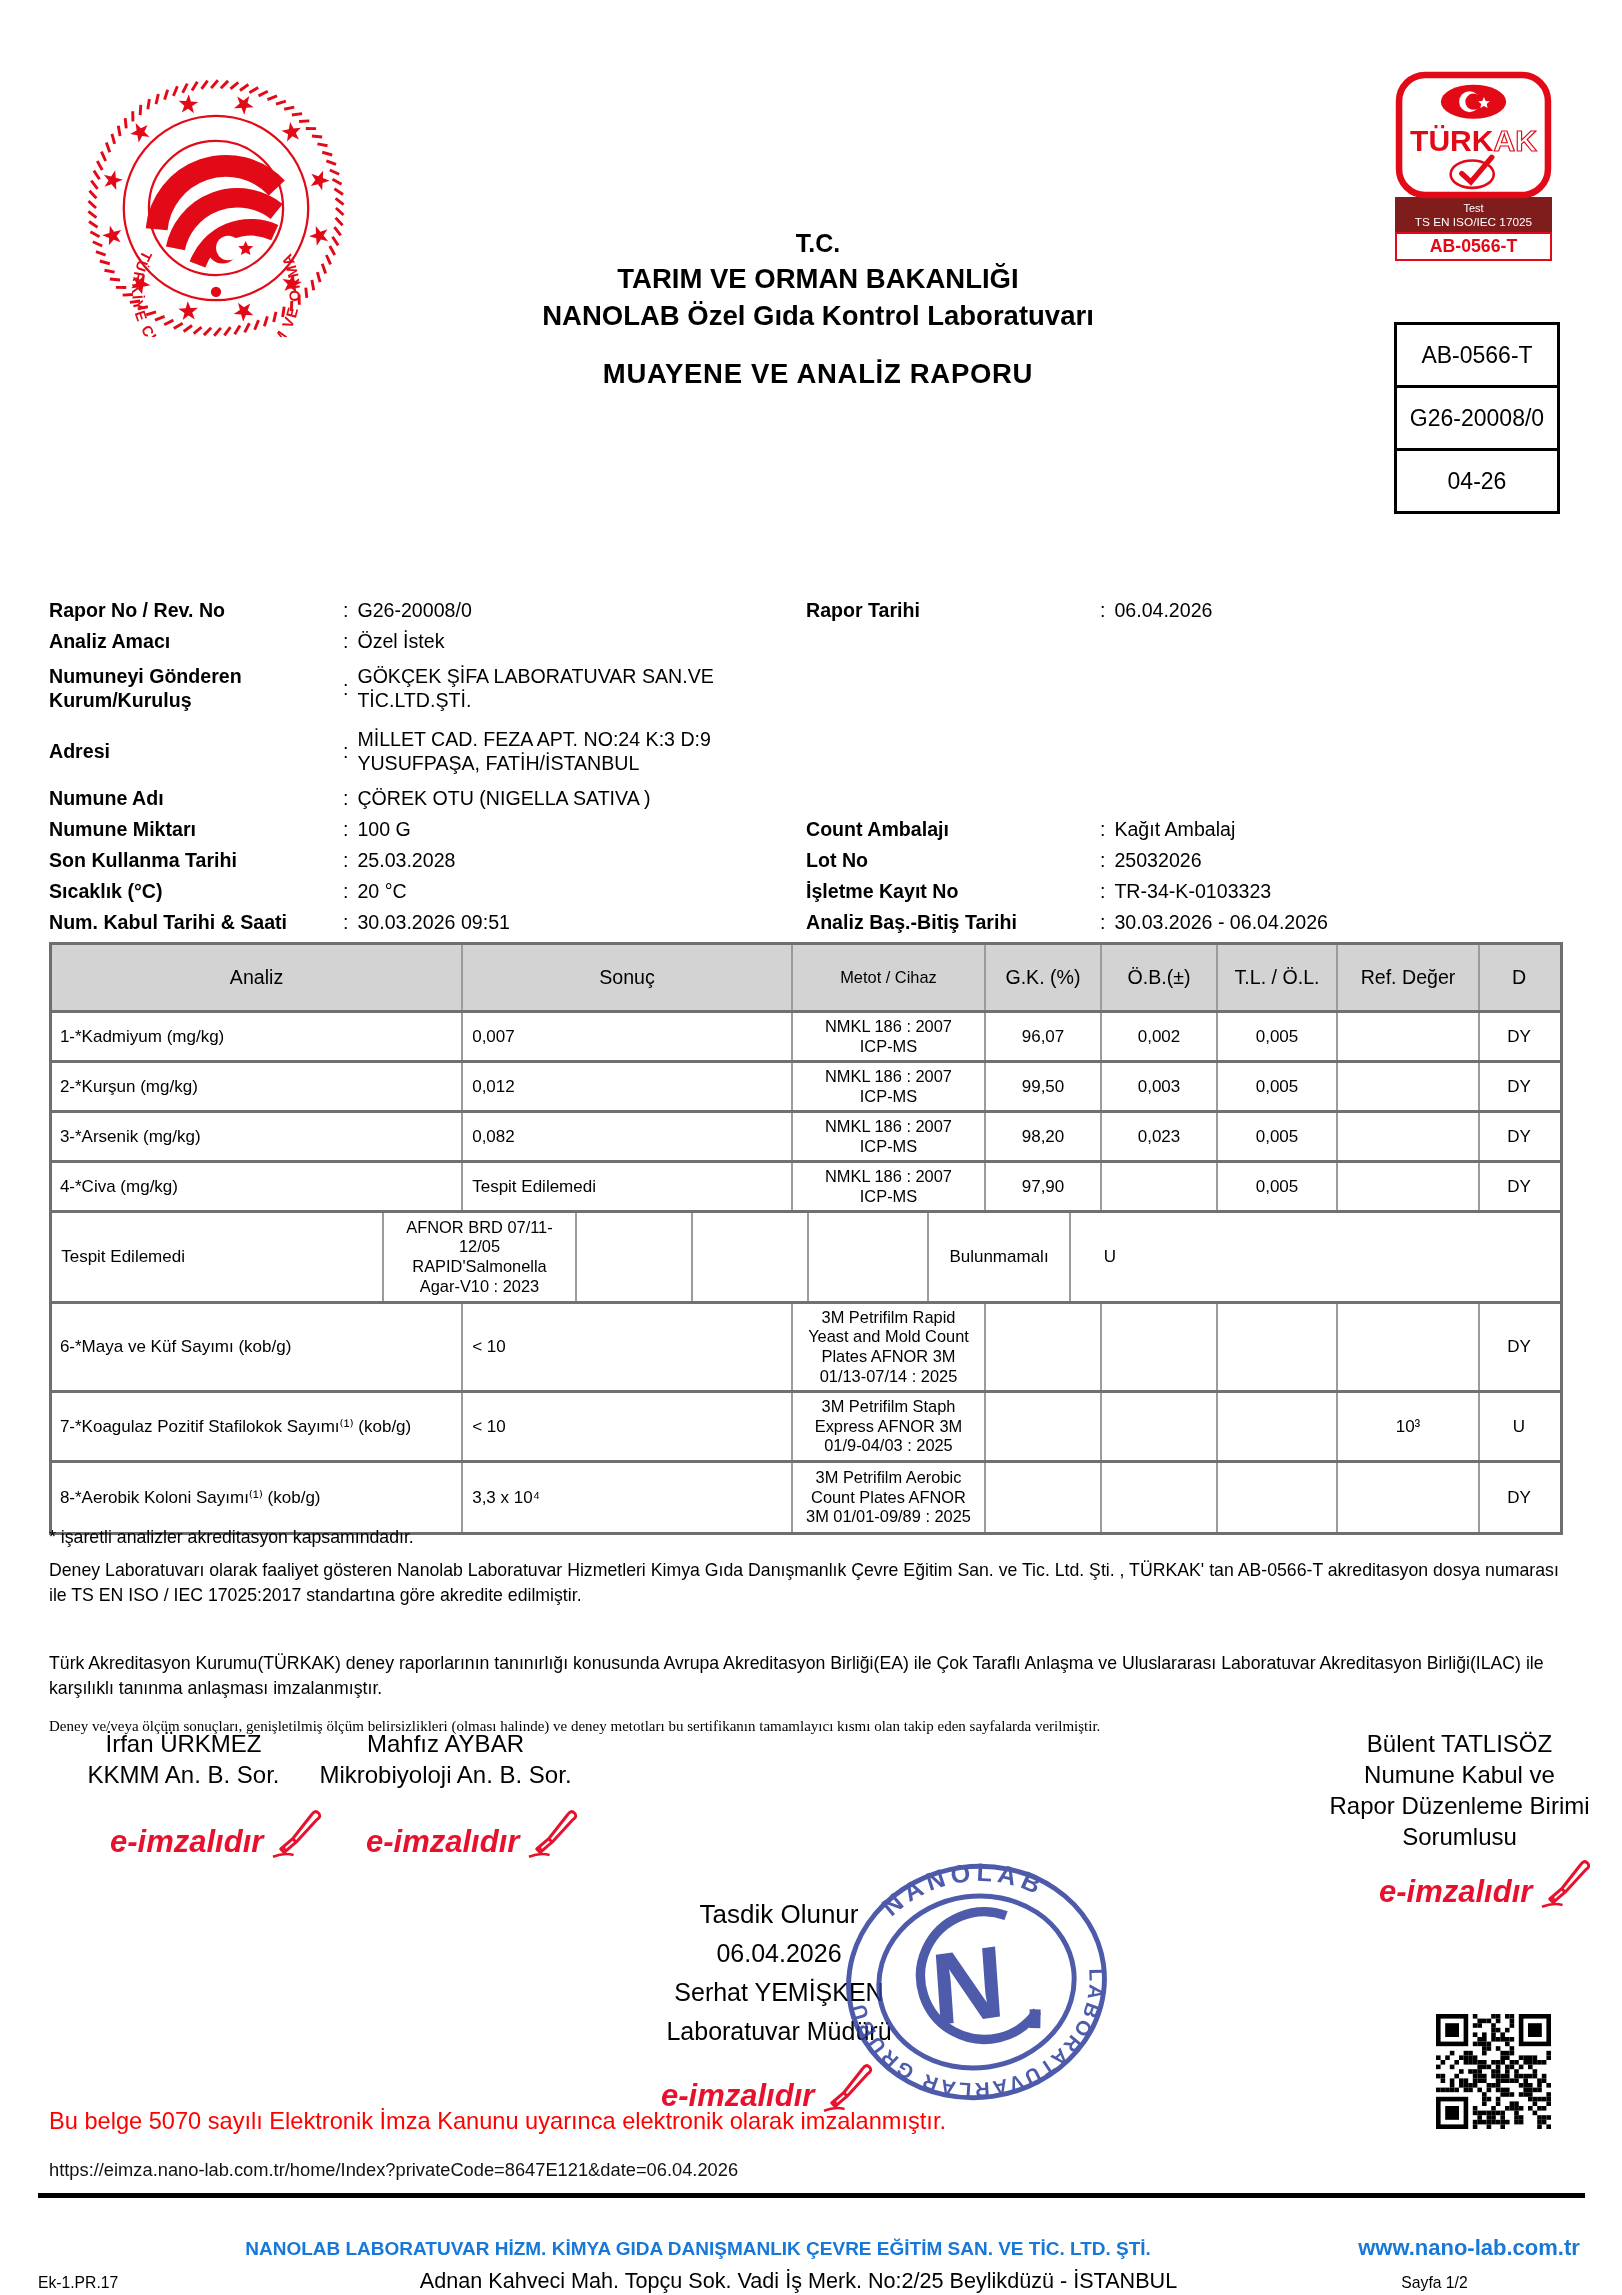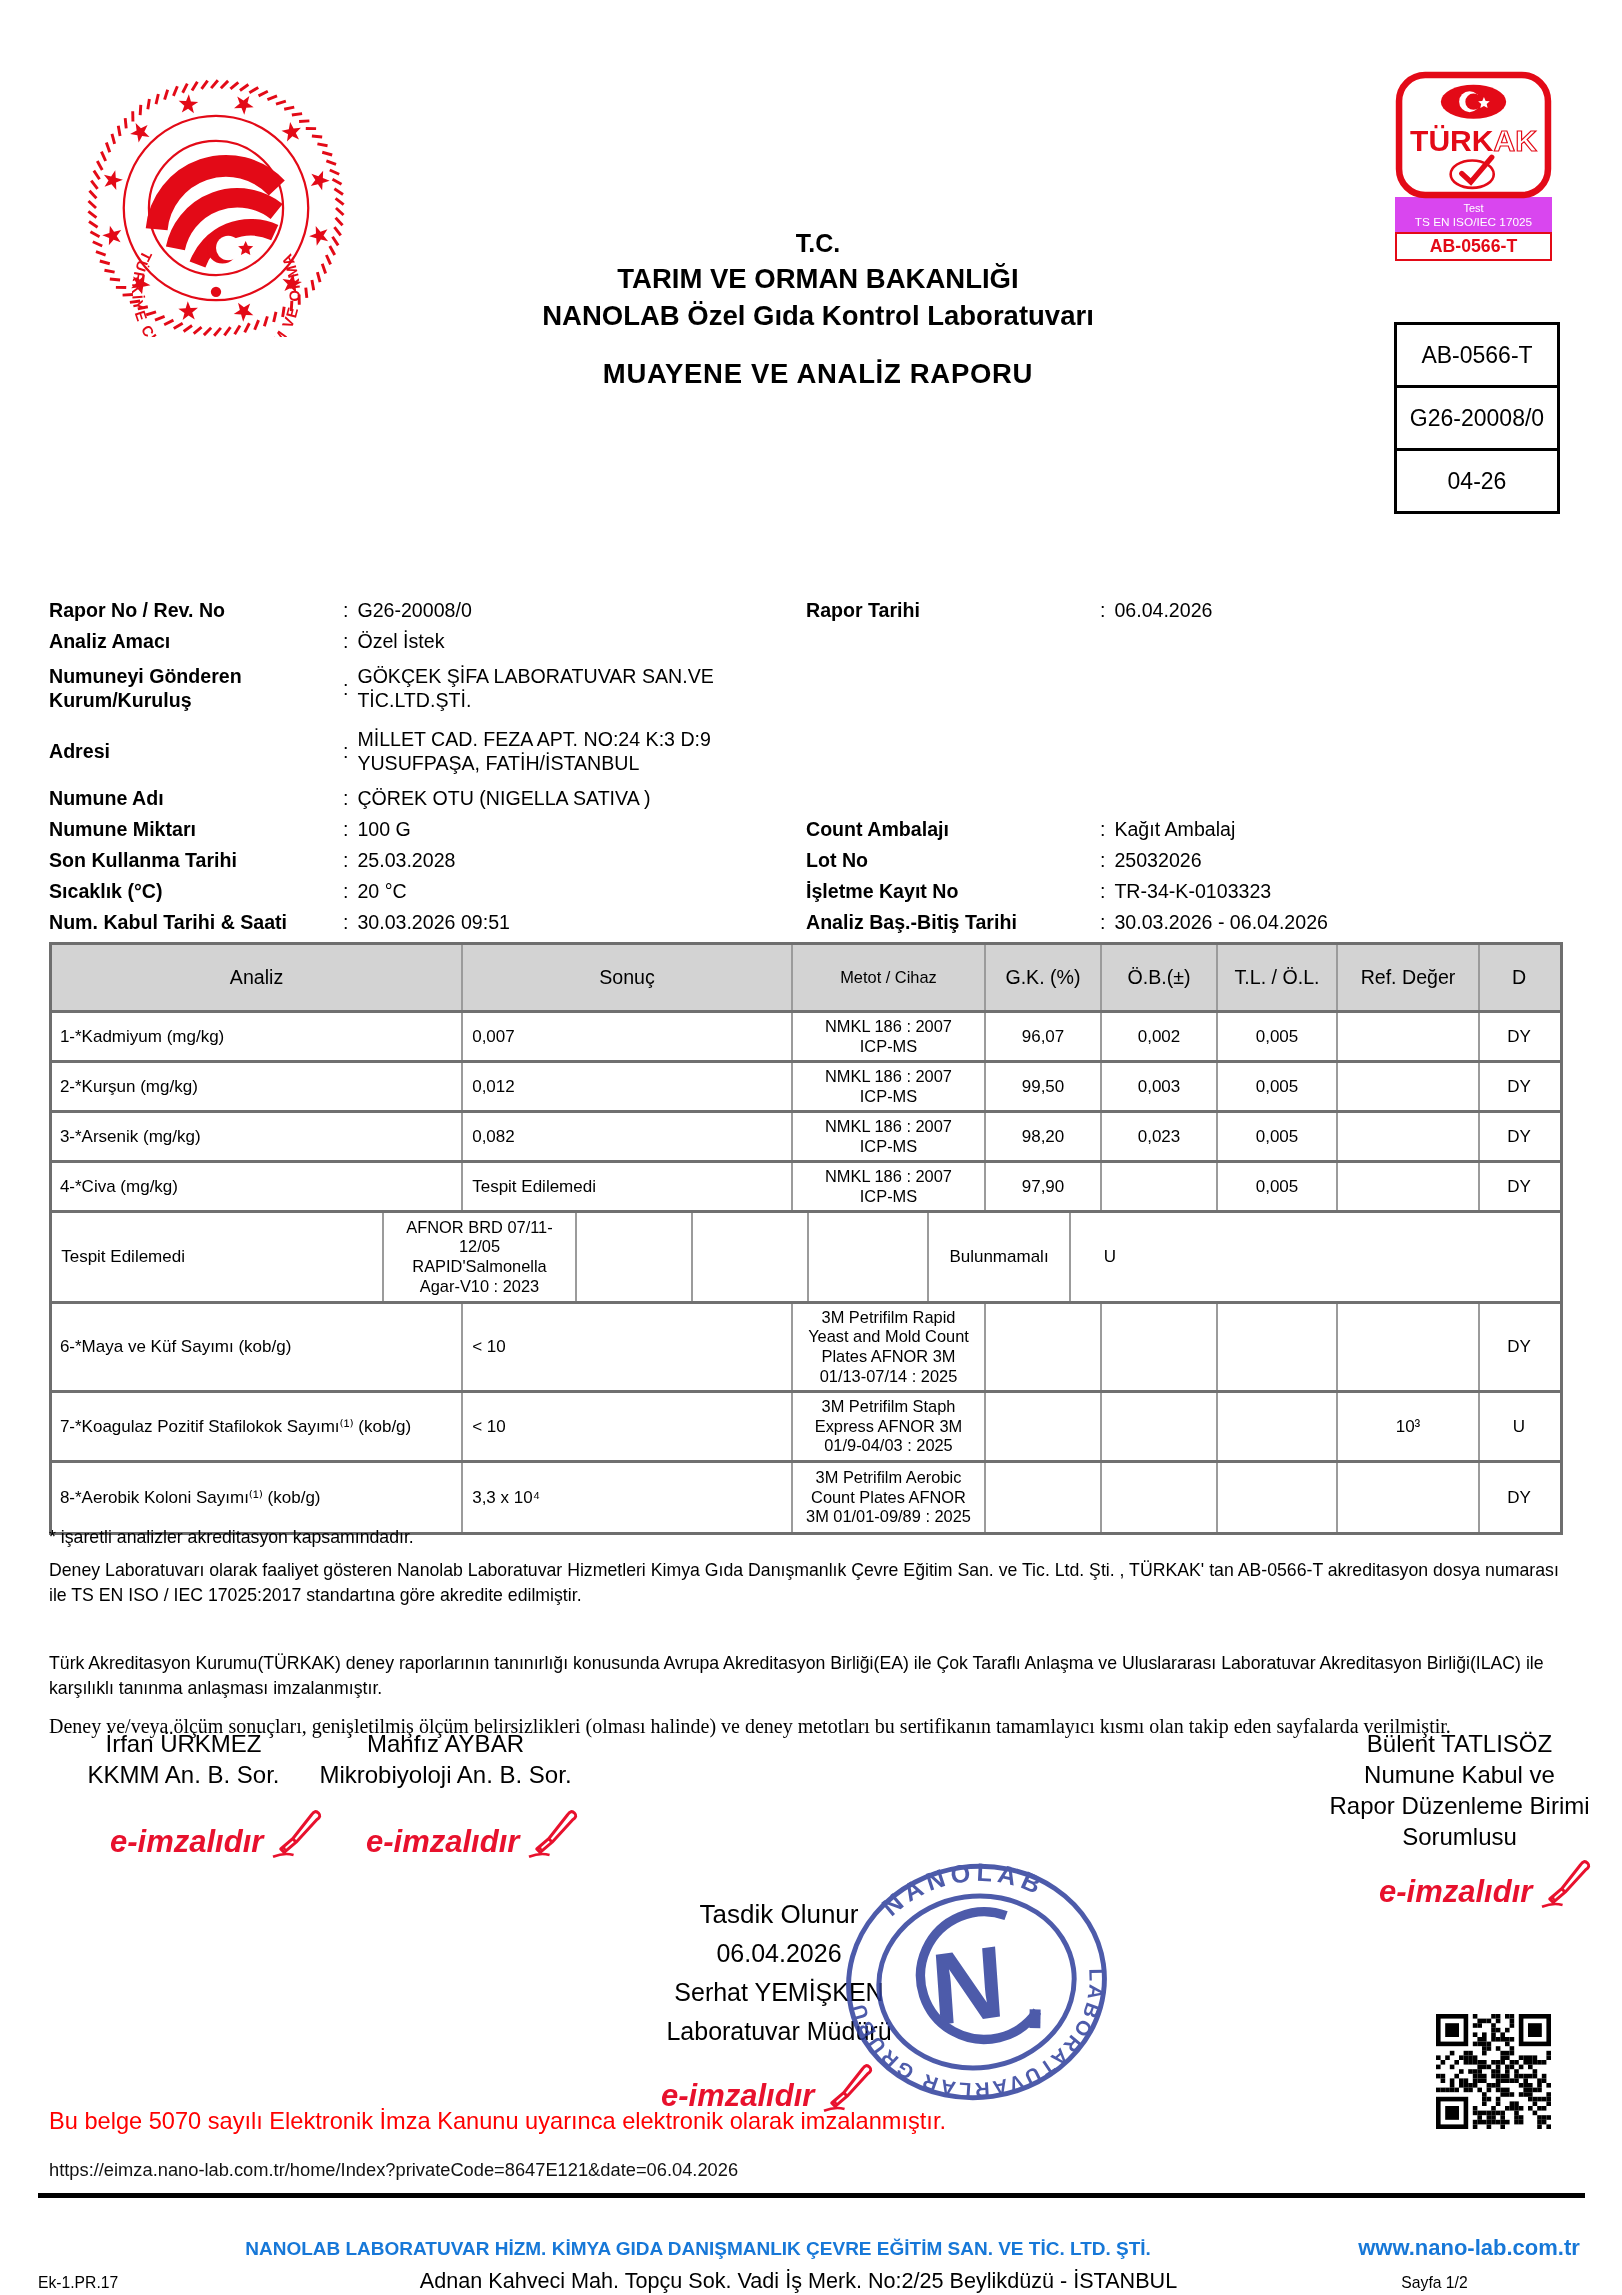--- a/index.html
+++ b/index.html
@@ -10,21 +10,21 @@
 
   
   .titleblock{left:406px;top:227px;width:824px;text-align:center;}
   .t-tc{font-size:25px;font-weight:bold;line-height:33px;}
   .t-min{font-size:27.5px;font-weight:bold;line-height:37px;}
   .t-lab{font-size:27.5px;font-weight:bold;line-height:37px;}
   .t-rep{font-size:27.5px;font-weight:bold;line-height:37px;margin-top:21px;letter-spacing:0.7px;}
 
   
   .turkak{left:1395px;top:71px;width:157px;}
-  .tk-band{background:#d946ef;color:#fff;text-align:center;padding:3.9px 1.3px 2.6px 1.3px;line-height:14.4px;margin-top:-3.9px;}
+  .tk-band{background:#7f1d1d;color:#fff;text-align:center;padding:3.9px 1.3px 2.6px 1.3px;line-height:14.4px;margin-top:-3.9px;}
   .tk-band .b1{font-size:11px;}
   .tk-band .b2{font-size:11.8px;}
   .tk-abbox{border:2.6px solid #e30a17;background:#fff;color:#e30a17;font-weight:bold;
             font-size:17.7px;text-align:center;padding:1.3px 0 2px 0;}
 
   
   .infobox{left:1394px;top:322px;width:160px;border:3.3px solid #000;}
   .infobox .cell{height:60px;display:flex;align-items:center;justify-content:center;font-size:23px;}
   .infobox .cell + .cell{border-top:3.3px solid #000;}
 
@@ -53,21 +53,21 @@
   .c-ref{width:142px;justify-content:center;text-align:center;}
   .c-d{width:80px;justify-content:center;}
   .thead{background:#d3d3d3;font-weight:normal;height:65px;font-size:19.6px;}
   .thead .td{justify-content:center;text-align:center;padding:0;}
   .rh-a{height:47px;} .rh-b{height:88px;} .rh-c{height:86px;} .rh-d{height:67px;} .rh-e{height:69px;}
 
   
   .foot{left:49px;top:1525px;width:1525px;font-size:17.7px;line-height:25px;}
   .fn2{margin-top:7.9px;}
   .fn3{margin-top:43px;}
-  .fn4{margin-top:13px;font-family:"Liberation Serif","DejaVu Serif",serif;font-size:20px;}
+  .fn4{margin-top:13px;font-family:"Liberation Serif","DejaVu Serif",serif;font-size:15px;}
 
   
   .signer{text-align:center;font-size:24px;line-height:31px;}
   .s1{left:56px;top:1728px;width:255px;}
   .s2{left:308px;top:1728px;width:275px;}
   .s3{left:1322px;top:1728px;width:275px;}
   .esign{display:flex;align-items:flex-end;color:#e8112d;}
   .esign .lbl{font-weight:bold;font-style:italic;font-size:31px;line-height:33px;}
   .pen{width:60px;height:60px;margin-left:3.9px;margin-bottom:-2.6px;color:#e8112d;}
   .e1{left:110px;top:1801px;} .e2{left:366px;top:1801px;} .e3{left:1379px;top:1851px;}

